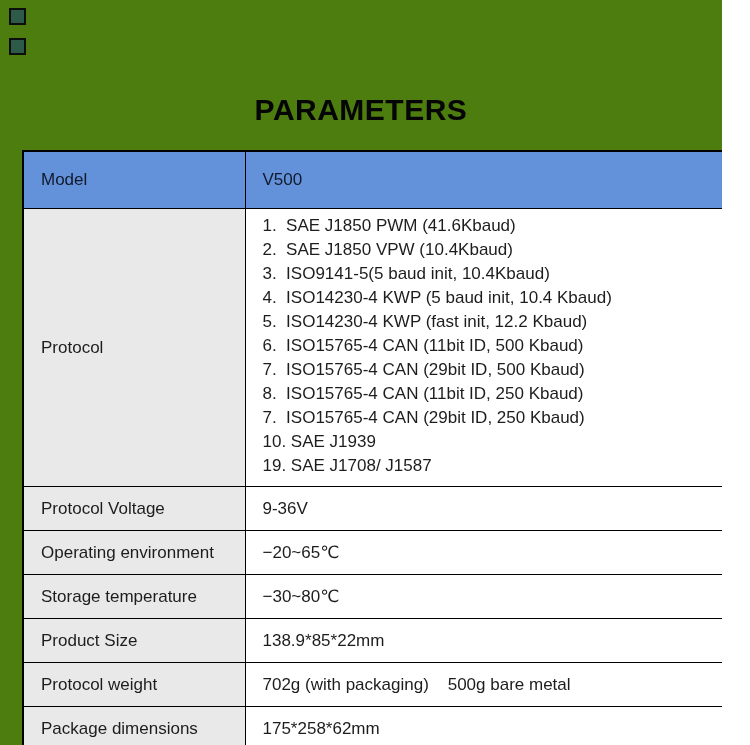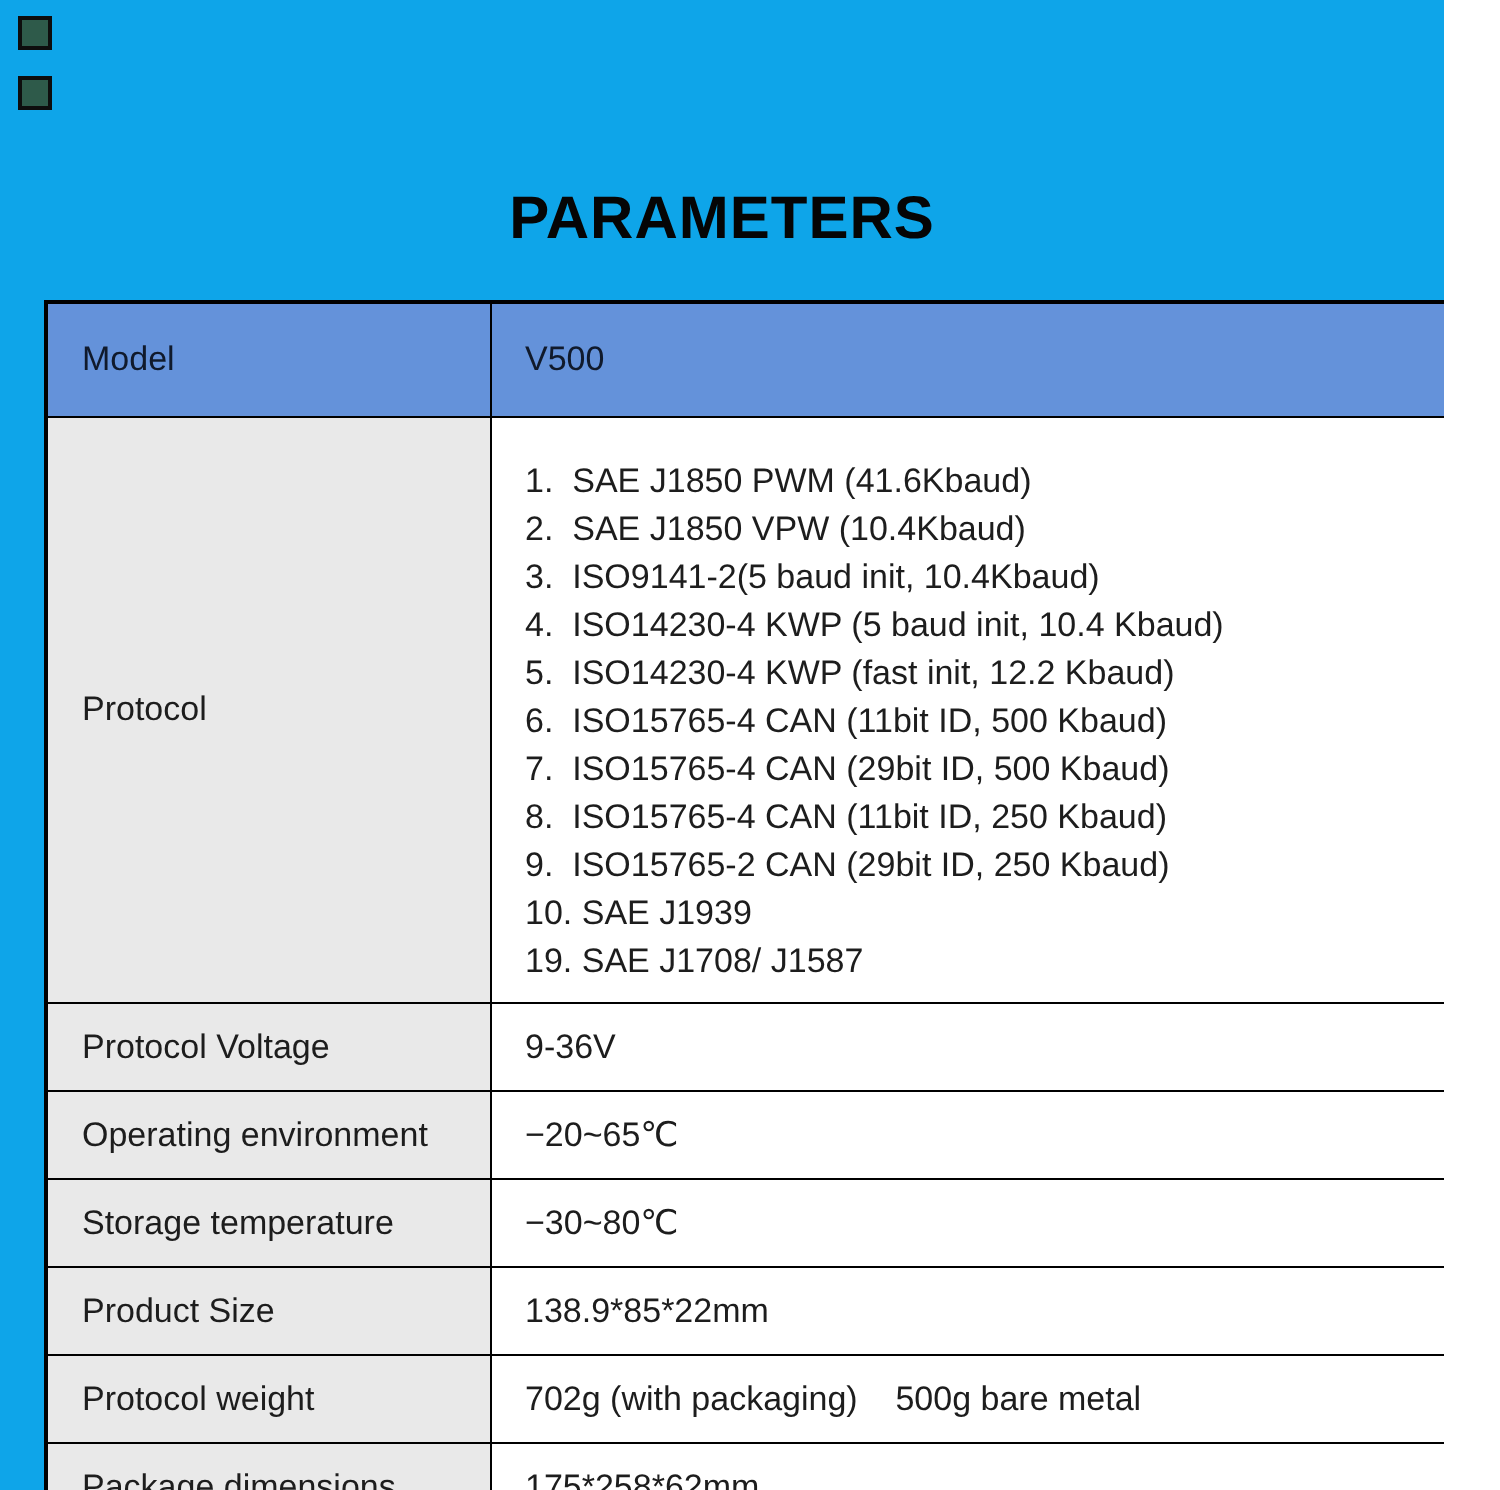--- a/index.html
+++ b/index.html
@@ -1,20 +1,20 @@
 <!DOCTYPE html>
 <html><head>
 <meta charset="utf-8">
 <style>
   html, body { margin: 0; padding: 0; background: #ffffff; }
   .page {
     position: relative;
     width: 722px;
     height: 745px;
-    background: #0ea5e9;
+    background: #4d7c0f;
     overflow: hidden;
     font-family: "Liberation Sans", "DejaVu Sans", sans-serif;
     color: #1d1d1d;
   }
   .corner-marker {
     position: absolute;
     left: 9px;
     width: 13px;
     height: 13px;
     background: #2e5a4a;
@@ -61,21 +61,21 @@
     color: #1d1d1d;
   }
   td.value-cell {
     background: #ffffff;
     padding-left: 17px;
     white-space: pre;
   }
   tr.spec-row td { height: 41px; }
   td.protocol-cell {
     background: #ffffff;
-    padding: 20px 0 8px 17px;
+    padding: 5px 0 8px 17px;
     vertical-align: middle;
   }
   .protocol-line {
     line-height: 24px;
     white-space: pre;
   }
 </style>
 </head>
 <body>
 
@@ -95,27 +95,27 @@
       <tr class="header-row">
         <td>Model</td>
         <td>V500</td>
       </tr>
 
       <tr>
         <td class="label-cell">Protocol</td>
         <td class="protocol-cell">
           <div class="protocol-line">1.  SAE J1850 PWM (41.6Kbaud)</div>
           <div class="protocol-line">2.  SAE J1850 VPW (10.4Kbaud)</div>
-          <div class="protocol-line">3.  ISO9141-2(5 baud init, 10.4Kbaud)</div>
+          <div class="protocol-line">3.  ISO9141-5(5 baud init, 10.4Kbaud)</div>
           <div class="protocol-line">4.  ISO14230-4 KWP (5 baud init, 10.4 Kbaud)</div>
           <div class="protocol-line">5.  ISO14230-4 KWP (fast init, 12.2 Kbaud)</div>
           <div class="protocol-line">6.  ISO15765-4 CAN (11bit ID, 500 Kbaud)</div>
           <div class="protocol-line">7.  ISO15765-4 CAN (29bit ID, 500 Kbaud)</div>
           <div class="protocol-line">8.  ISO15765-4 CAN (11bit ID, 250 Kbaud)</div>
-          <div class="protocol-line">9.  ISO15765-2 CAN (29bit ID, 250 Kbaud)</div>
+          <div class="protocol-line">7.  ISO15765-4 CAN (29bit ID, 250 Kbaud)</div>
           <div class="protocol-line">10. SAE J1939</div>
           <div class="protocol-line">19. SAE J1708/ J1587</div>
         </td>
       </tr>
 
       <tr class="spec-row">
         <td class="label-cell">Protocol Voltage</td>
         <td class="value-cell">9-36V</td>
       </tr>
       <tr class="spec-row">

